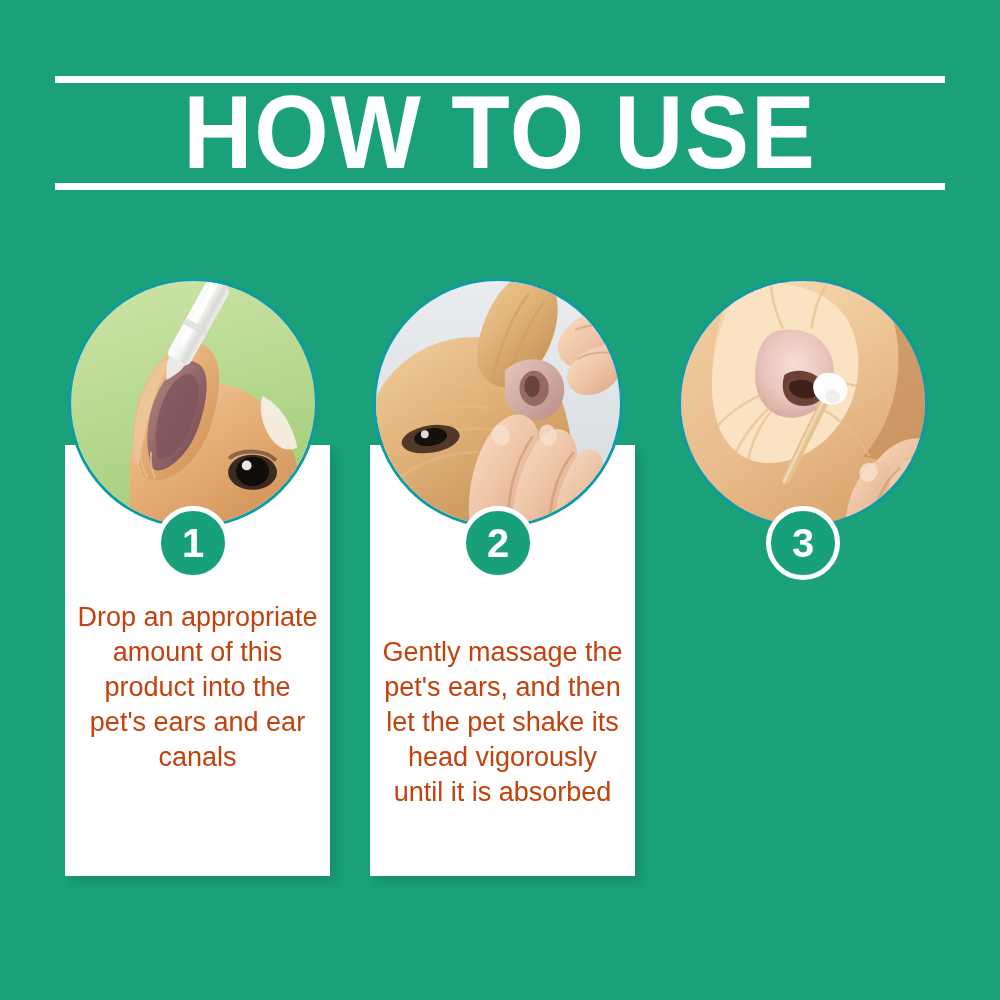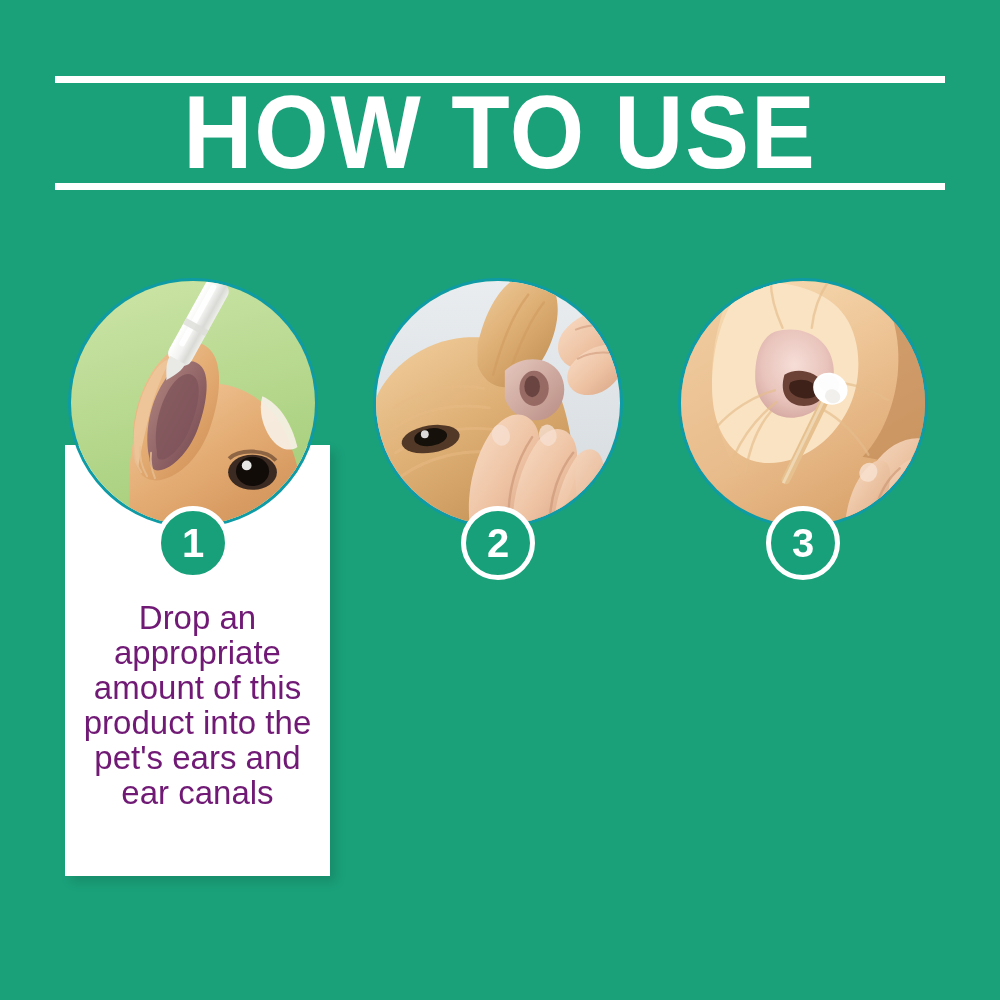--- a/index.html
+++ b/index.html
@@ -41,23 +41,23 @@
     box-shadow:6px 6px 10px rgba(0,0,0,0.13);
   }
   #card-1{left:65px;}
   #card-2{left:370px;}
   #card-3{left:675px;}
 
   .card-text{
     position:absolute;
     left:10px;right:10px;
     text-align:center;
-    color:#701a75;
+    color:#c2410c;
     font-family:"Liberation Sans", sans-serif;
-    font-size:33px;
+    font-size:27px;
     line-height:35px;
     font-weight:400;
   }
   #text-1{top:155px;}
   #text-2{top:190px;}
   #text-3{top:190px;}
 
   
   .photo{
     position:absolute;
@@ -101,20 +101,23 @@
   <div id="header">
     <div class="rule" id="rule-top"></div>
     <div id="title">HOW TO USE</div>
     <div class="rule" id="rule-bottom"></div>
   </div>
 
   <div class="card" id="card-1">
     <div class="card-text" id="text-1">Drop an appropriate amount of this product into the pet's ears and ear canals</div>
   </div>
 
+  <div class="card" id="card-2">
+    <div class="card-text" id="text-2">Gently massage the pet's ears, and then let the pet shake its head vigorously until it is absorbed</div>
+  </div>
 
 
   <div class="photo" id="photo-1">
     <svg viewBox="0 0 250 250" preserveAspectRatio="xMidYMid slice" aria-hidden="true">
       <defs>
         <linearGradient id="bg1" x1="0" y1="0" x2="0.3" y2="1">
           <stop offset="0" stop-color="#cde5a8"></stop>
           <stop offset="1" stop-color="#a7cf7c"></stop>
         </linearGradient>
         <linearGradient id="fur1" x1="0.1" y1="0" x2="0.9" y2="1">

